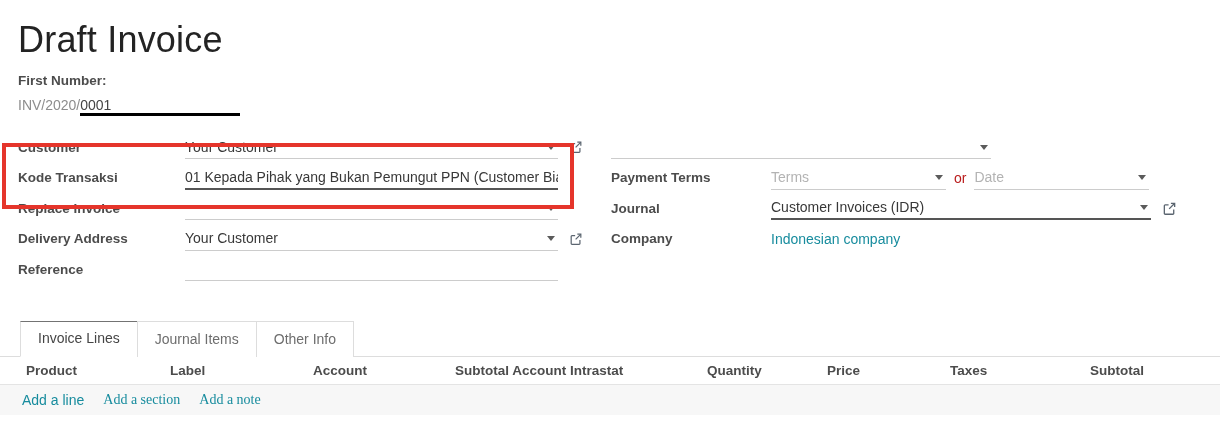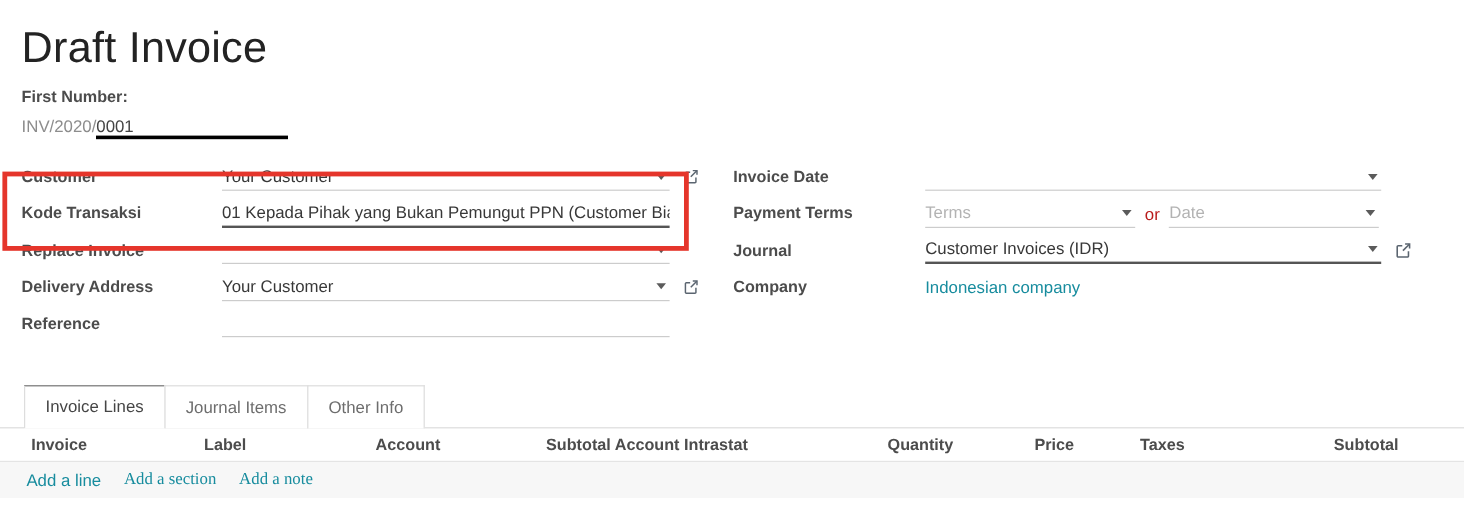--- a/index.html
+++ b/index.html
@@ -53,21 +53,21 @@
     border:1px solid #ddd; border-bottom:none; background:#fff; margin-bottom:-1px; cursor:pointer; }
   .tab + .tab { margin-left:-1px; }
   .tab.active { color:#454545; border-top:1px solid #737373; line-height:32px;
     border-bottom:1px solid #fff; }
 
   
   .cols { display:grid; padding-left:26px;
     grid-template-columns:144px 143px 142px 115px 137px 120px 103px 160px 97px;
     height:28px; align-items:center; border-bottom:1px solid #e4e4e4; }
   .col-h { font-size:13.5px; font-weight:bold; color:#4c4c4c; white-space:nowrap; }
-  .col-h.r { text-align:center; }
+  .col-h.r { text-align:left; }
   .col-h.pad { padding-left:20px; }
   .add-band { height:30px; background:#f7f7f7; display:flex; align-items:center; padding-left:22px; }
   .add-band .link + .link { margin-left:19px;font-family:Liberation Serif, serif; }
 </style>
 </head>
 <body>
 
 <div class="page">
 
   <div class="header">
@@ -125,21 +125,20 @@
       <div class="frow">
         <span class="flabel">Reference</span>
         <span class="field">
           <span class="fval"></span>
         </span>
       </div>
     </div>
 
     <div class="col-right">
       <div class="frow">
-        <span class="flabel">Invoice Date</span>
         <span class="field">
           <span class="fval"></span>
           <span class="caret"></span>
         </span>
       </div>
       <div class="frow">
         <span class="flabel">Payment Terms</span>
         <span class="field-half">
           <span class="fval placeholder">Terms</span>
           <span class="caret"></span>
@@ -175,21 +174,21 @@
   <div class="red-box"></div>
 
   <div class="notebook">
     <div class="tabbar">
       <div class="tab active">Invoice Lines</div>
       <div class="tab">Journal Items</div>
       <div class="tab">Other Info</div>
     </div>
 
     <div class="cols">
-      <span class="col-h">Invoice</span>
+      <span class="col-h">Product</span>
       <span class="col-h">Label</span>
       <span class="col-h">Account</span>
       <span class="col-h">Subtotal Account</span>
       <span class="col-h">Intrastat</span>
       <span class="col-h r">Quantity</span>
       <span class="col-h r">Price</span>
       <span class="col-h pad">Taxes</span>
       <span class="col-h r">Subtotal</span>
     </div>
 

